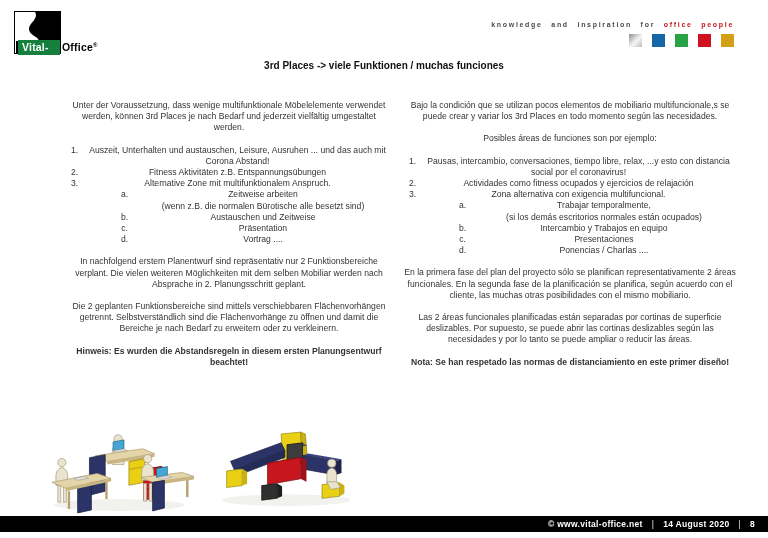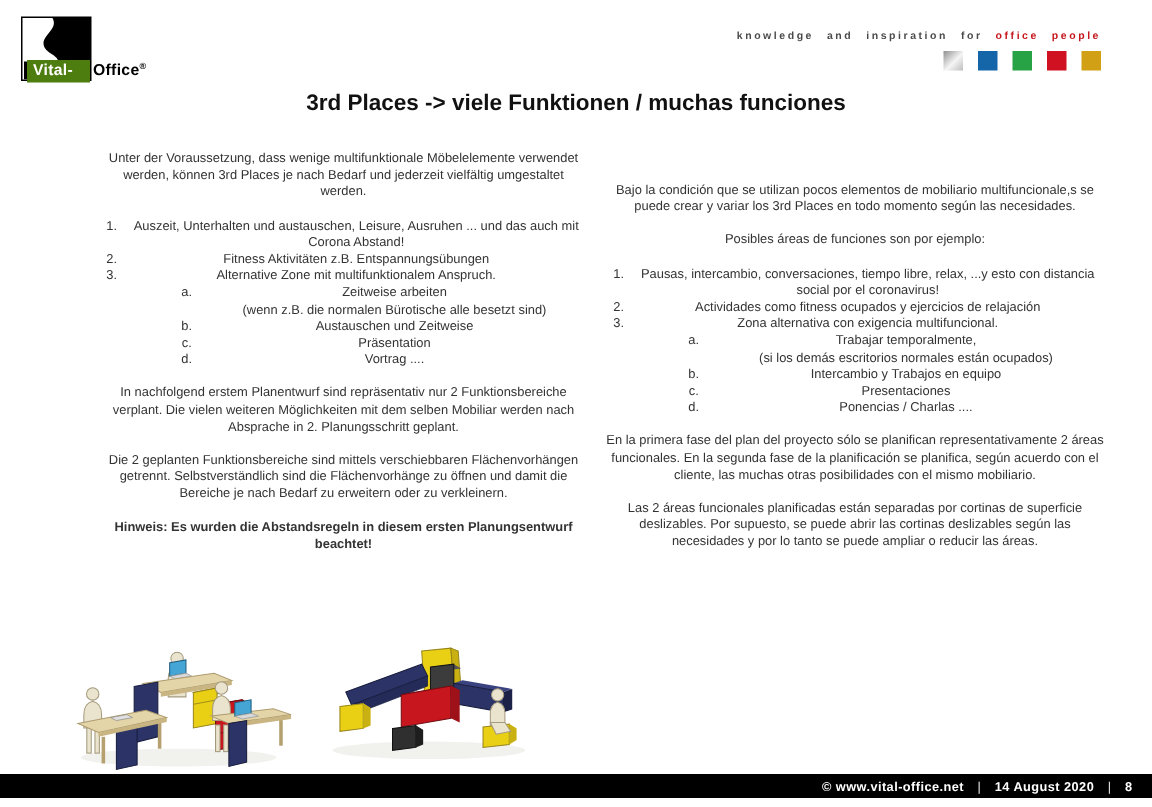--- a/index.html
+++ b/index.html
@@ -9,40 +9,40 @@
     background: #ffffff; font-family: "Liberation Sans", "DejaVu Sans", sans-serif;
     color: #333333;
   }
 
   
   .logo { position: absolute; left: 14px; top: 11px; width: 120px; height: 48px; }
   .logo-box { position: absolute; left: 0; top: 0; width: 47px; height: 43px; border: 1px solid #000; background: #fff; }
   .logo-box svg { display: block; width: 100%; height: 100%; }
   .logo-text { position: absolute; left: 4px; top: 29px; display: flex; align-items: center; white-space: nowrap;
                font-size: 10.5px; font-weight: bold; letter-spacing: 0.2px; }
-  .logo-text .vital { background: #4d7c0f; color: #fff; width: 42px; padding: 1px 0 2px 4px; }
+  .logo-text .vital { background: #15803d; color: #fff; width: 42px; padding: 1px 0 2px 4px; }
   .logo-text .office { color: #000; padding: 1px 0 2px 2px; }
   .logo-text .reg { color: #000; font-size: 6px; vertical-align: 4px; transform: translateY(-3px); }
 
   .tagline { position: absolute; top: 21px; right: 34px; font-size: 7px; font-weight: bold;
              letter-spacing: 1.7px; word-spacing: 5px; color: #4a4a4a; }
   .tagline .accent { color: #c5161d; }
 
   .squares { position: absolute; top: 34px; right: 34px; display: flex; gap: 10px; }
   .sq { width: 13px; height: 13px; display: inline-block; }
   .sq-silver { background: linear-gradient(135deg, #8f8f8f 0%, #f5f5f5 55%, #bdbdbd 100%); }
 
   
   .title { position: absolute; top: 60px; left: 0; width: 100%; margin: 0; text-align: center;
-           font-size: 15px; font-weight: bold; color: #111111; }
+           font-size: 10px; font-weight: bold; color: #111111; }
 
   
   .col { position: absolute; top: 100px; font-size: 8.6px; line-height: 11.2px; color: #333; text-align: center; }
   .col-left  { left: 66px;  width: 326px; }
-  .col-right { left: 404px; width: 332px; margin-top: 21px; }
+  .col-right { left: 404px; width: 332px; }
   .col p { margin: 0 0 11px 0; }
   .list { margin: 0 0 11px 0; }
   .li { display: flex; }
   .li .marker { flex: 0 0 17px; }
   .li .text { flex: 1; }
   .li.sub { padding-left: 49px; }
   .li.sub .marker { flex: 0 0 19px; }
   .note { font-weight: bold; }
 
   
@@ -160,20 +160,21 @@
         <span class="marker">c.</span>
         <span class="text">Presentaciones</span>
       </div>
       <div class="li sub">
         <span class="marker">d.</span>
         <span class="text">Ponencias / Charlas ....</span>
       </div>
     </div>
     <p>En la primera fase del plan del proyecto sólo se planifican representativamente 2 áreas funcionales. En la segunda fase de la planificación se planifica, según acuerdo con el cliente, las muchas otras posibilidades con el mismo mobiliario.</p>
     <p>Las 2 áreas funcionales planificadas están separadas por cortinas de superficie deslizables. Por supuesto, se puede abrir las cortinas deslizables según las necesidades y por lo tanto se puede ampliar o reducir las áreas.</p>
+    <p class="note">Nota: Se han respetado las normas de distanciamiento en este primer diseño!</p>
   </div>
 
   <svg class="illus illus-left" viewBox="0 0 150 90" aria-hidden="true">
     <g>
         <ellipse cx="72" cy="80" rx="66" ry="6" fill="#f1f1ee"></ellipse>
       </g>
     <g fill="#eae3cd" stroke="#a49a7d" stroke-width="0.7">
       <circle cx="71" cy="13" r="4.2"></circle>
       <path d="M71,18 c-4,1 -6,4 -6,9 l0,12 12,0 0,-12 c0,-5 -2,-8 -6,-9 z"></path>
     </g>

